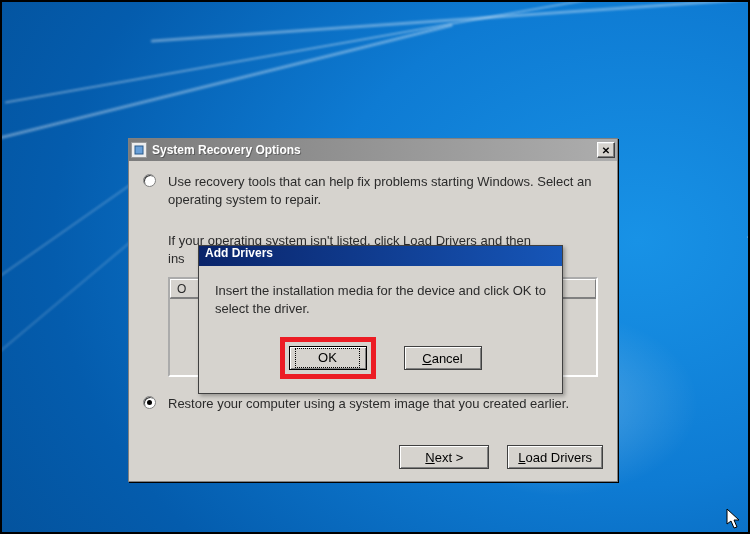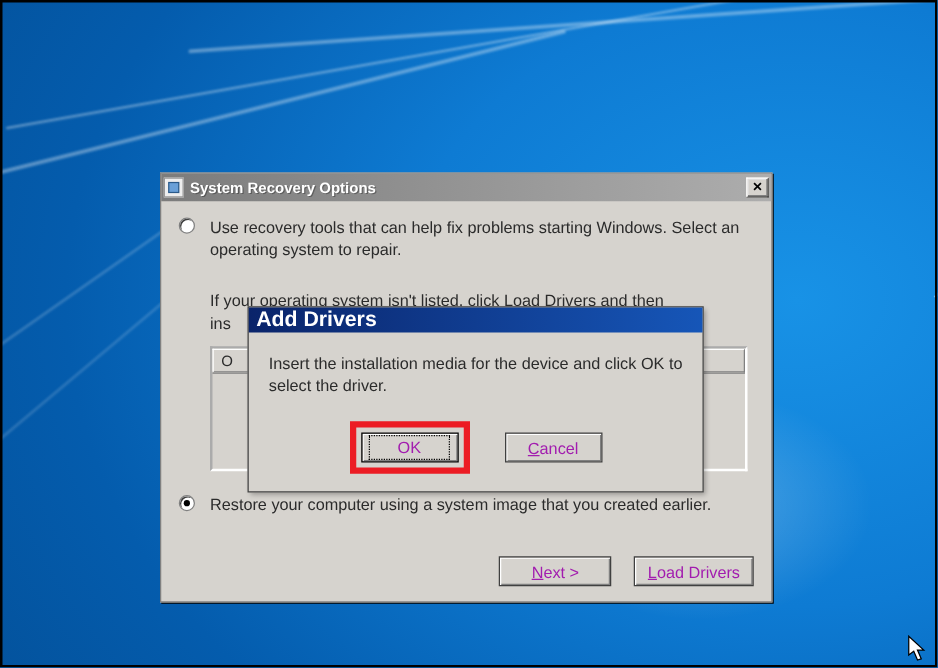--- a/index.html
+++ b/index.html
@@ -166,40 +166,40 @@
   }
   .btn {
     min-width: 90px;
     height: 24px;
     padding: 0 10px;
     background:#d6d3ce;
     border: 1px solid #404040;
     box-shadow: inset 1px 1px 0 #fff, inset -1px -1px 0 #808080;
     font-size: 13px;
     display:flex; align-items:center; justify-content:center;
-    color:#a21caf;
+    color:#000000;
   }
   .btn .ul { text-decoration: underline; }
 
   
   .modal {
     position:absolute;
     top: 84px;
     left: 69px;
     width: 365px;
     background:#d6d3ce;
     border:1px solid #404040;
     box-shadow: 2px 2px 4px rgba(0,0,0,0.3);
   }
   .modal .mtitle {
     height:20px;
     background: linear-gradient(to right, #0a246a 0%, #1656b8 100%);
     color:#fff;
     font-weight:bold;
-    font-size:17px;
+    font-size:12px;
     display:flex; align-items:flex-start;
     padding: 0 6px;
   }
   .modal .mbody {
     padding: 16px 16px 14px 16px;
     line-height:1.35;
   }
   .modal .mbtns {
     display:flex;
     justify-content:center;

